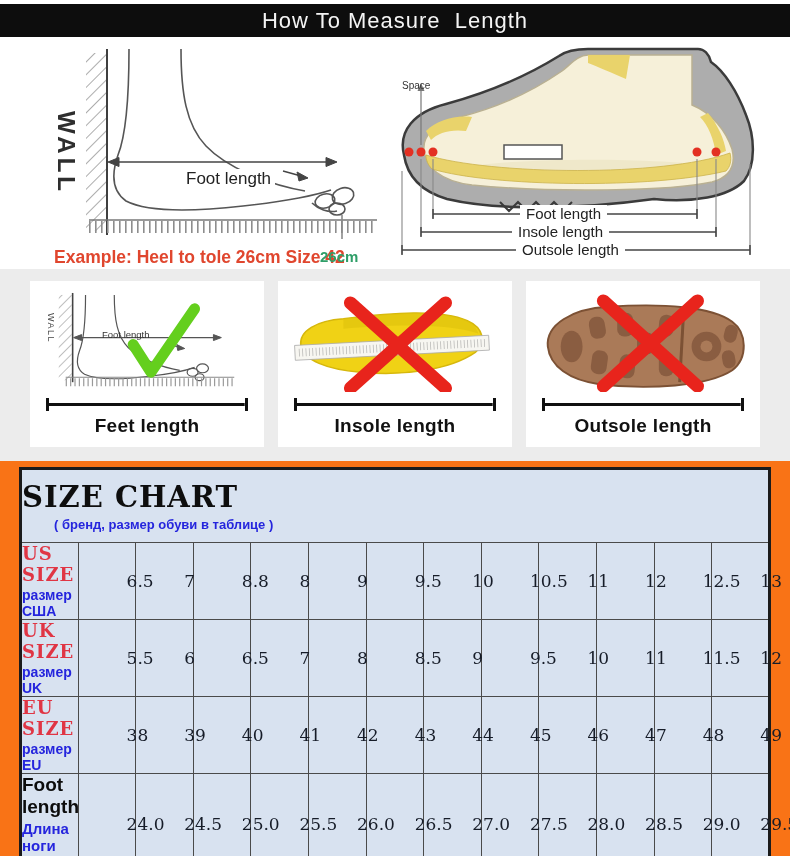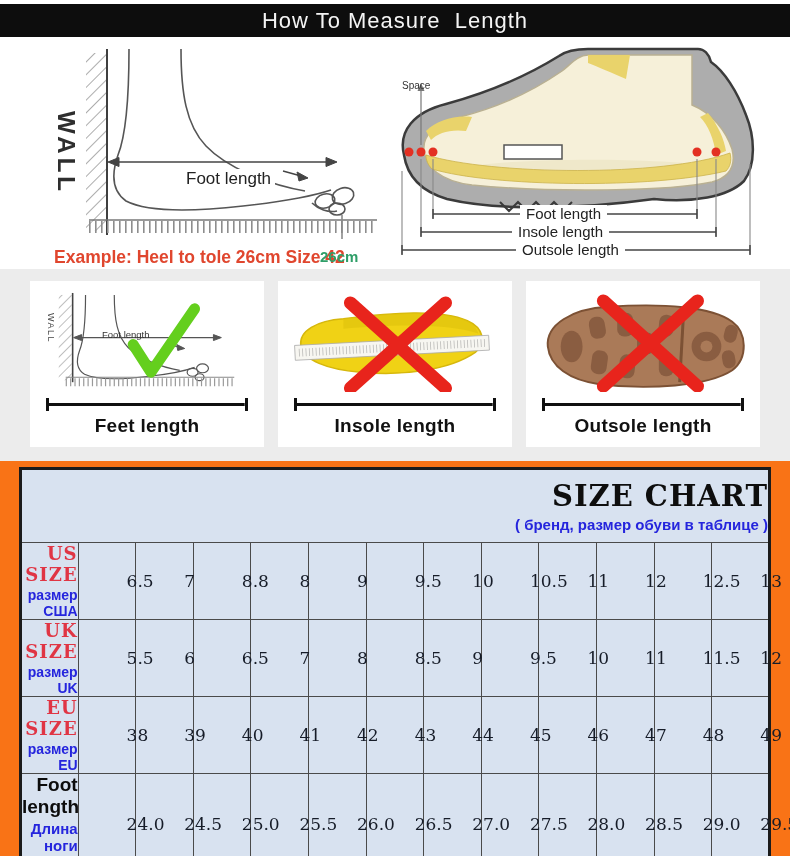--- a/index.html
+++ b/index.html
@@ -45,24 +45,24 @@
   .m-caption{font-size:19px;font-weight:600;color:#111;letter-spacing:.3px;margin-top:2px;}
   .mini-wall{position:absolute;left:-2px;top:42px;width:46px;text-align:center;font-size:9px;
              letter-spacing:1.5px;color:#444;transform:rotate(90deg);}
   .mini-footlen{position:absolute;left:72px;top:48px;font-size:9.5px;color:#333;}
   .cross-line{stroke:var(--c-cross-red);stroke-width:13;stroke-linecap:round;fill:none;}
   .check-mark{stroke:var(--c-check-green);stroke-width:11;stroke-linecap:round;stroke-linejoin:round;fill:none;}
 
   
   .size-table{width:752px;margin:6px auto 0;border-collapse:collapse;background:var(--c-table-bg);
               border:3px solid var(--c-table-border);table-layout:fixed;}
-  .size-table th,.size-table td{border:1px solid #4a4a4a;text-align:right;vertical-align:middle;padding:0;}
+  .size-table th,.size-table td{border:1px solid #4a4a4a;text-align:left;vertical-align:middle;padding:0;}
   .chart-head{height:72px;}
   .chart-title{font-family:"DejaVu Serif",serif;font-size:29px;font-weight:bold;color:#0e0e0e;letter-spacing:1px;}
-  .chart-sub{font-size:15px;font-weight:bold;color:var(--c-label-blue);margin-top:3px;}
+  .chart-sub{font-size:13px;font-weight:bold;color:var(--c-label-blue);margin-top:3px;padding-left:32px;}
   .size-table .lbl{width:126px;}
   .size-table td{font-family:"DejaVu Serif",serif;font-size:17px;color:#161c28;height:53px;padding-left:48px;}
   .size-table tr.foot-row td{height:71px;}
   .lbl .en{font-family:"DejaVu Serif",serif;font-size:18px;font-weight:bold;color:var(--c-label-red);letter-spacing:1px;}
   .lbl .ru{font-size:14px;font-weight:bold;color:var(--c-label-blue);margin-top:2px;}
   .lbl.foot .en{font-family:"Liberation Sans",sans-serif;font-size:19px;color:#0c0c0c;letter-spacing:0;}
   .lbl.foot .ru{font-size:15px;}
   .lbl .unit{font-family:"DejaVu Serif",serif;font-size:15px;color:#111;margin-top:1px;}
 </style>
 </head>

